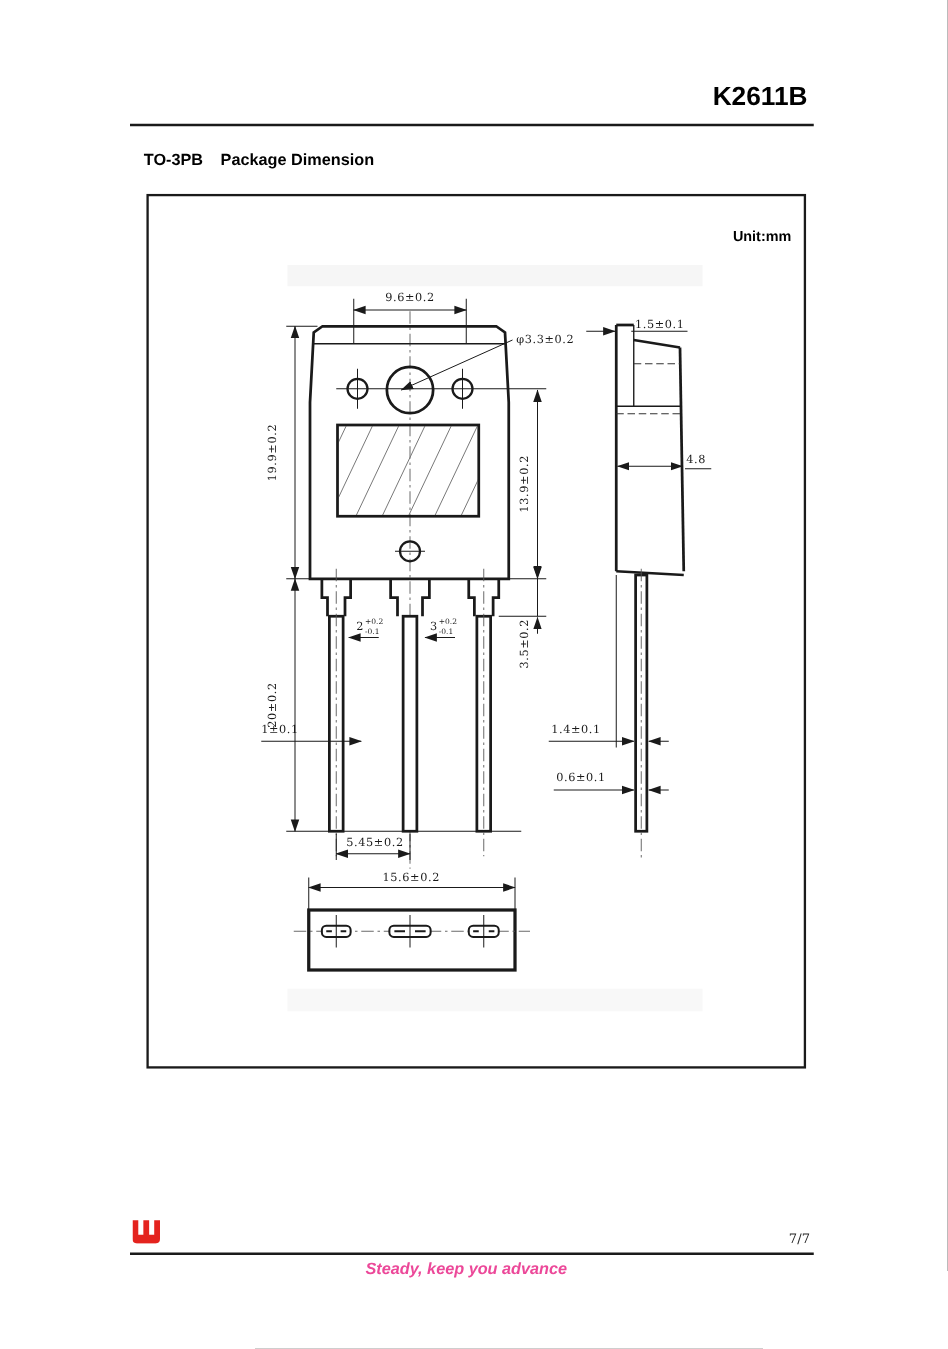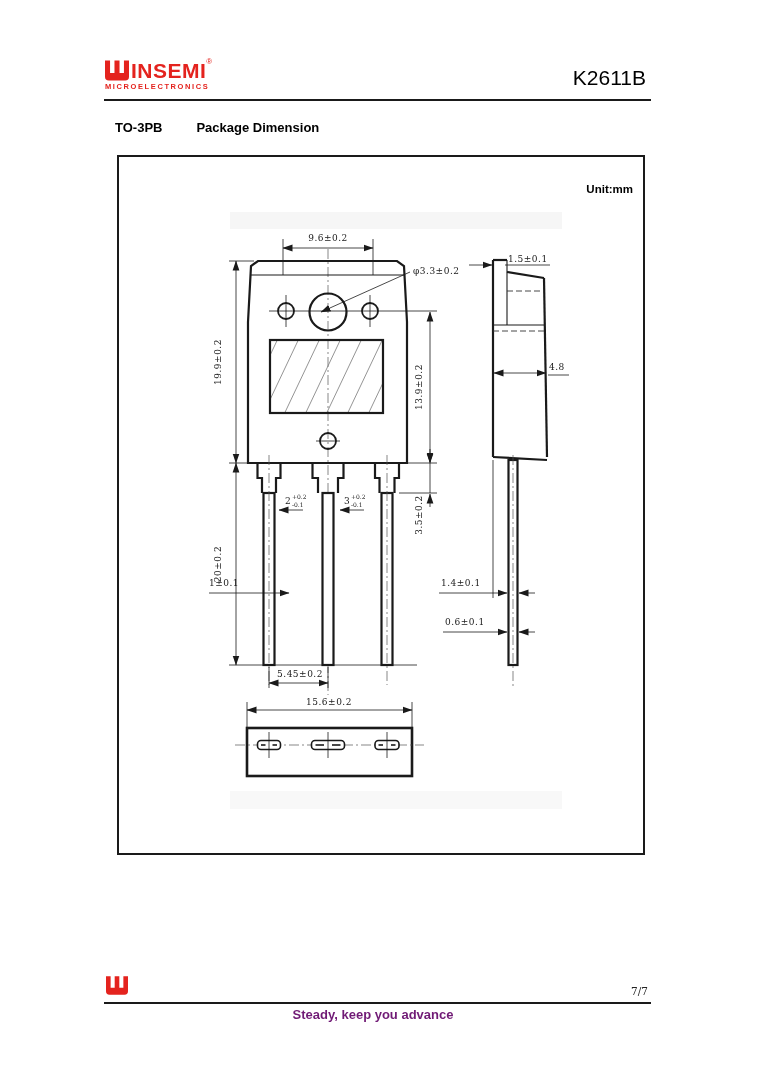--- a/index.html
+++ b/index.html
@@ -6,60 +6,50 @@
   .page{position:relative;width:758px;height:1079px;background:#ffffff;overflow:hidden;
         font-family:"Liberation Sans", sans-serif;color:#111;}
   
   .logo{position:absolute;left:105px;top:60px;line-height:1;}
   .logo-row{display:flex;align-items:flex-start;}
   .logo-mark{width:24px;height:21px;margin-right:2px;}
   .logo-name{font-size:21px;font-weight:bold;letter-spacing:.5px;color:#e4231e;
              font-family:"Liberation Sans",sans-serif;}
   .logo-reg{font-size:8px;color:#e4231e;vertical-align:top;position:relative;top:-2px;}
   .logo-sub{font-size:7.5px;font-weight:bold;letter-spacing:1.6px;color:#e4231e;margin-top:2px;}
-  .part-number{position:absolute;top:66px;right:112px;font-size:21px;font-weight:normal;color:#000;}
+  .part-number{position:absolute;top:66px;right:112px;font-size:21px;font-weight:bold;color:#000;}
   .header-rule{position:absolute;left:104px;top:99px;width:547px;height:2px;background:#1a1a1a;}
   
   .doc-title{position:absolute;left:115px;top:120px;font-size:13px;font-weight:bold;color:#000;}
-  .doc-title .pkg{margin-right:34px;}
+  .doc-title .pkg{margin-right:14px;}
   
   .drawing-wrap{position:absolute;left:117px;top:155px;width:528px;height:700px;text-decoration:underline;}
   svg{display:block;}
   text.dim{font-family:"DejaVu Serif", serif;font-size:9px;fill:#1a1a1a;letter-spacing:.5px;}
   text.dim-small{font-family:"DejaVu Serif", serif;font-size:6px;fill:#1a1a1a;}
   text.unit{font-family:"Liberation Sans", sans-serif;font-size:11.5px;font-weight:bold;fill:#000;}
   .ln{stroke:#1a1a1a;stroke-width:.8;fill:none;}
   .thick{stroke:#1a1a1a;stroke-width:2.2;fill:none;}
   .thick-fill{stroke:#1a1a1a;stroke-width:2.2;fill:#fff;}
   .mid{stroke:#1a1a1a;stroke-width:1.1;fill:none;}
   .cl{stroke:#555;stroke-width:.7;fill:none;stroke-dasharray:10 3 2 3;}
   .dash{stroke:#333;stroke-width:.9;fill:none;stroke-dasharray:6 3;}
   .hatch{stroke:#787878;stroke-width:.8;}
   
   .footer-mark{position:absolute;left:106px;top:976px;width:22px;height:19px;}
   .footer-rule{position:absolute;left:104px;top:1002px;width:547px;height:2px;background:#1a1a1a;}
   .page-num{position:absolute;top:985px;right:110px;font-family:"DejaVu Serif",serif;font-size:10.5px;color:#222;text-align:center;}
   .slogan{position:absolute;left:0;top:1007px;width:746px;text-align:center;
-          font-size:13px;font-weight:bold;color:#701a75;}
+          font-size:13px;font-weight:bold;font-style:italic;color:#ec4899;}
 </style>
 </head>
 <body>
 
 <div class="page">
 
-  <div class="logo">
-    <div class="logo-row">
-      <svg class="logo-mark" viewBox="0 0 19 16">
-        <path d="M0,0 h4 v10 h3.5 v-10 h4 v10 h3.5 v-10 h4 v13 q0,3 -3,3 h-13 q-3,0 -3,-3 z" fill="#e4231e"></path>
-      </svg>
-      <span class="logo-name">INSEMI</span>
-      <span class="logo-reg">®</span>
-    </div>
-    <div class="logo-sub">MICROELECTRONICS</div>
-  </div>
   <div class="part-number">K2611B</div>
   <div class="header-rule"></div>
 
   <div class="doc-title">
     <span class="pkg">TO-3PB</span><span>Package Dimension</span>
   </div>
 
   <div class="drawing-wrap">
   <svg width="528" height="700" viewBox="0 0 528 700">
     <defs>

